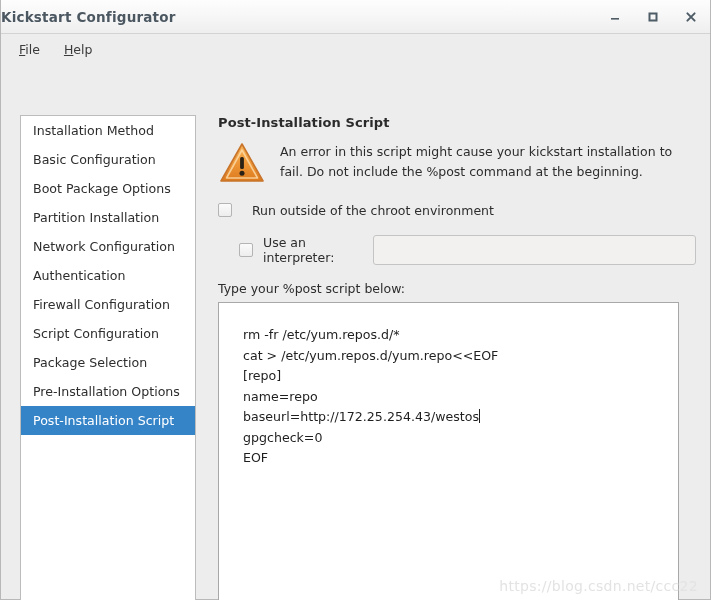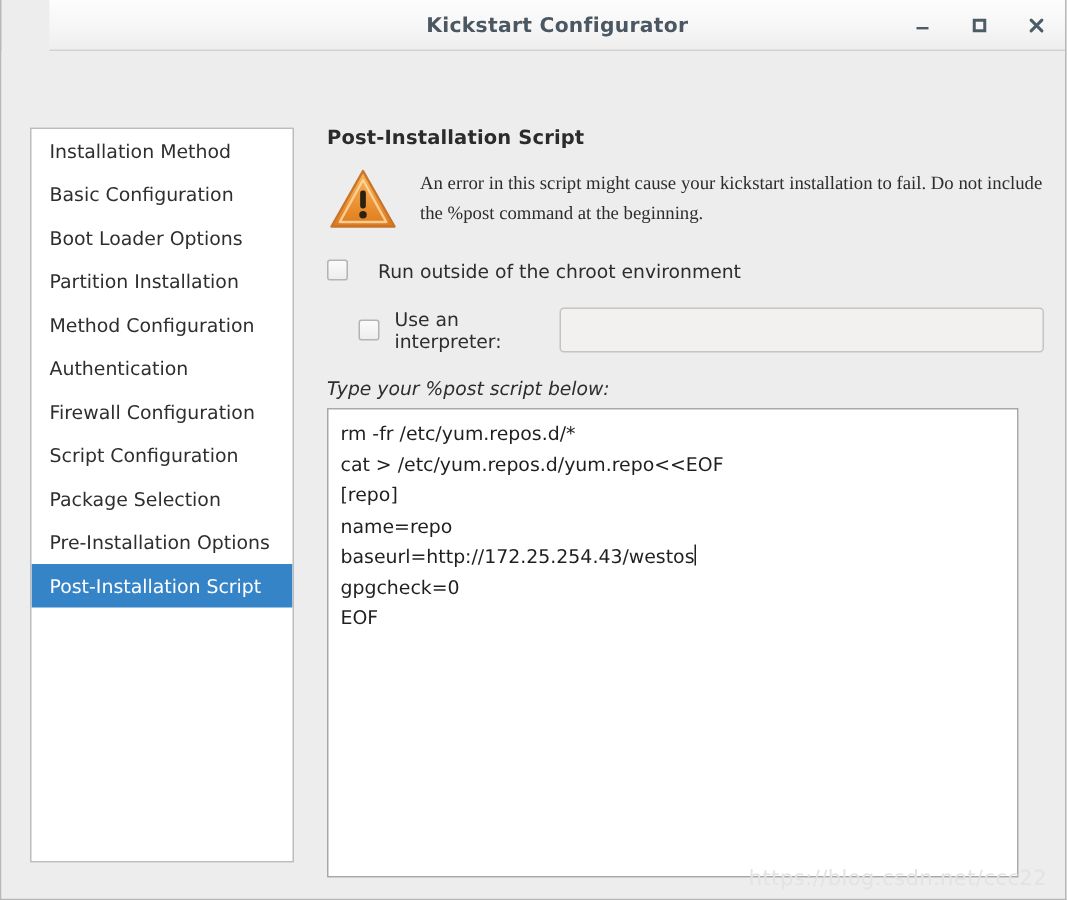--- a/index.html
+++ b/index.html
@@ -24,22 +24,20 @@
 
   
   #titlebar {
     position: relative;
     height: 34px;
     flex: 0 0 34px;
     background: linear-gradient(to bottom, #fdfdfd 0%, #f6f6f6 55%, #eeeeee 100%);
     border-bottom: 1px solid #d3d3d3;
     display: flex;
     align-items: center;
-    justify-content: center;
-    margin-left: 32px;
   }
   #titlebar .title {
     font-size: 13.5px;
     font-weight: bold;
     color: #4b5761;
     letter-spacing: .2px;
     user-select: none;
   }
   .winbtns {
     position: absolute;
@@ -123,21 +121,20 @@
     color: #2b2b2b;
     margin: 0 0 10px 0;
     letter-spacing: .1px;
   }
 
   .warn-row {
     display: flex;
     align-items: flex-start;
     gap: 14px;
     margin-bottom: 14px;
-    font-family: Liberation Serif, serif;
   }
   .warn-icon { flex: 0 0 48px; width: 48px; height: 44px; margin-top: 1px; }
   .warn-text {
     font-size: 12.5px;
     color: #2d2d2d;
     line-height: 20px;
     max-width: 420px;
     padding-top: 2px;
   }
 
@@ -185,33 +182,32 @@
     color: #2d2d2d;
     padding: 0 7px;
     outline: none;
     font-family: "DejaVu Sans", "Liberation Sans", sans-serif;
   }
 
   #script-label {
     font-size: 12.5px;
     color: #2d2d2d;
     margin-bottom: 6px;
-    font-style: italic;
   }
 
   #script-box {
     position: relative;
     width: 461px;
     height: 313px;
     background: #ffffff;
     border: 1px solid #a8a8a8;
     overflow: hidden;
   }
   #script-text {
-    margin: 0;
+    margin: 16px;
     padding: 6px 8px;
     font-family: "DejaVu Sans", "Liberation Sans", sans-serif;
     font-size: 12.6px;
     line-height: 20.5px;
     color: #1f1f1f;
     white-space: pre;
   }
   .caret {
     display: inline-block;
     width: 1px;
@@ -252,29 +248,33 @@
           </svg>
       </span>
       <span class="winbtn">
         <svg width="12" height="12" viewBox="0 0 12 12">
           <path d="M2.4 2.4 L9.6 9.6 M9.6 2.4 L2.4 9.6" stroke="#4e5c66" stroke-width="2" stroke-linecap="round"></path>
         </svg>
       </span>
     </div>
   </div>
 
+  <div id="menubar">
+    <span class="menuitem"><u>F</u><span>ile</span></span>
+    <span class="menuitem"><u>H</u><span>elp</span></span>
+  </div>
 
   <div id="body">
 
     <div id="sidebar">
       <div class="side-item">Installation Method</div>
       <div class="side-item">Basic Configuration</div>
-      <div class="side-item">Boot Loader Options</div>
+      <div class="side-item">Boot Package Options</div>
       <div class="side-item">Partition Installation</div>
-      <div class="side-item">Method Configuration</div>
+      <div class="side-item">Network Configuration</div>
       <div class="side-item">Authentication</div>
       <div class="side-item">Firewall Configuration</div>
       <div class="side-item">Script Configuration</div>
       <div class="side-item">Package Selection</div>
       <div class="side-item">Pre-Installation Options</div>
       <div class="side-item selected">Post-Installation Script</div>
     </div>
 
     <div id="pane">
 

